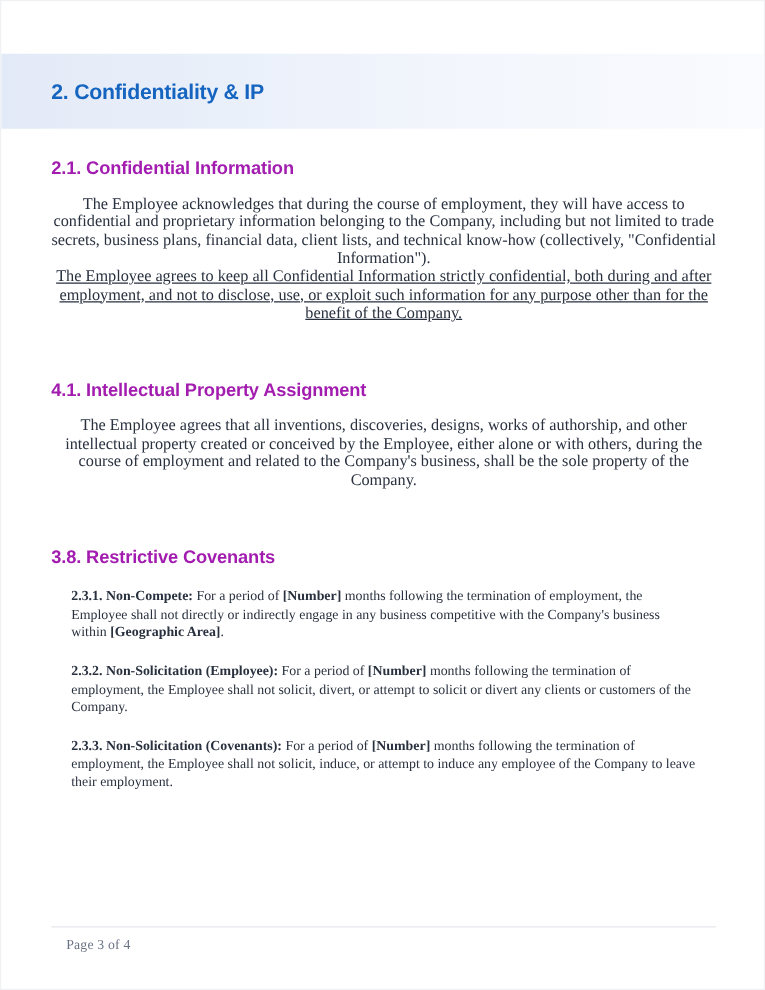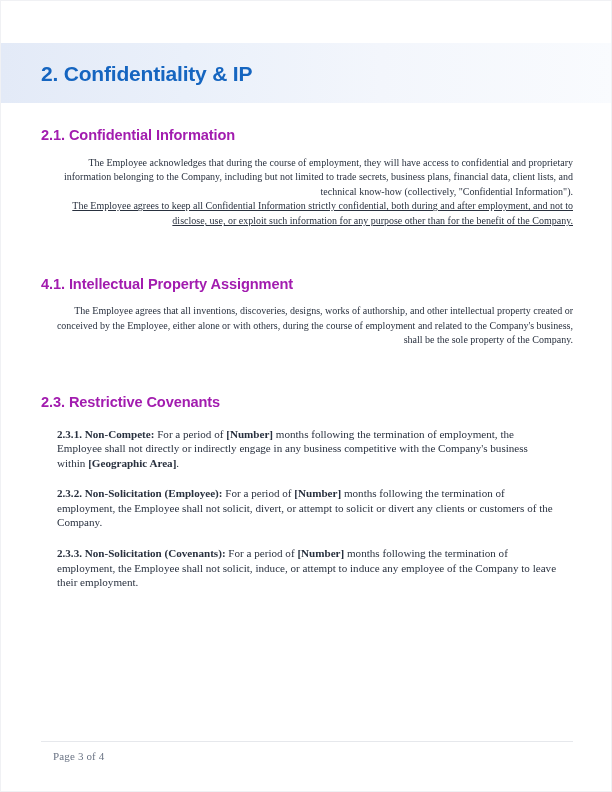--- a/index.html
+++ b/index.html
@@ -33,21 +33,21 @@
     width: 612px;
     height: 60px;
     background: linear-gradient(to right, #e3eaf7 0%, #eaf0fa 30%, #f3f6fc 62%, #f9fbfe 100%);
     display: flex;
     align-items: center;
   }
   .section-title {
     margin-left: 40px;
     font-family: "Liberation Sans", "DejaVu Sans", sans-serif;
     font-weight: bold;
-    font-size: 21px;
+    font-size: 17px;
     letter-spacing: -0.2px;
     color: #1565c0;
     line-height: 1;
   }
 
   
   .content {
     position: absolute;
     left: 40px;
     top: 126px;
@@ -62,25 +62,25 @@
     font-weight: bold;
     font-size: 14.6px;
     color: #a21caf;
     letter-spacing: -0.1px;
     margin: 0 0 12px 0;
     line-height: 1.15;
   }
 
   .body-text {
     font-family: "Liberation Serif", "DejaVu Serif", serif;
-    font-size: 10px;
+    font-size: 13px;
     line-height: 14.55px;
     color: #29313f;
     margin: 0 0 0 0;
-    text-align: right;
+    text-align: center;
   }
   .body-text + .body-text {
     margin-top: 0px;
     text-decoration: underline;
   }
 
   .gap-after-block { height: 47px; }
   .gap-after-block-2 { height: 46px; }
 
   .clause {
@@ -131,21 +131,21 @@
     <div class="gap-after-block"></div>
 
     <div class="subsection">
       <div class="sub-heading">4.1. Intellectual Property Assignment</div>
       <p class="body-text">The Employee agrees that all inventions, discoveries, designs, works of authorship, and other intellectual property created or conceived by the Employee, either alone or with others, during the course of employment and related to the Company's business, shall be the sole property of the Company.</p>
     </div>
 
     <div class="gap-after-block-2"></div>
 
     <div class="subsection">
-      <div class="sub-heading">2.3. Restrictive Covenants</div>
+      <div class="sub-heading">3.8. Restrictive Covenants</div>
 
       <p class="clause">
         <b>2.3.1.</b><span> </span><b>Non-Compete:</b><span> For a period of </span><b>[Number]</b><span> months following the termination of employment, the Employee shall not directly or indirectly engage in any business competitive with the Company's business within </span><b>[Geographic Area]</b><span>.</span>
       </p>
 
       <p class="clause">
         <b>2.3.2.</b><span> </span><b>Non-Solicitation (Employee):</b><span> For a period of </span><b>[Number]</b><span> months following the termination of employment, the Employee shall not solicit, divert, or attempt to solicit or divert any clients or customers of the Company.</span>
       </p>
 
       <p class="clause">

